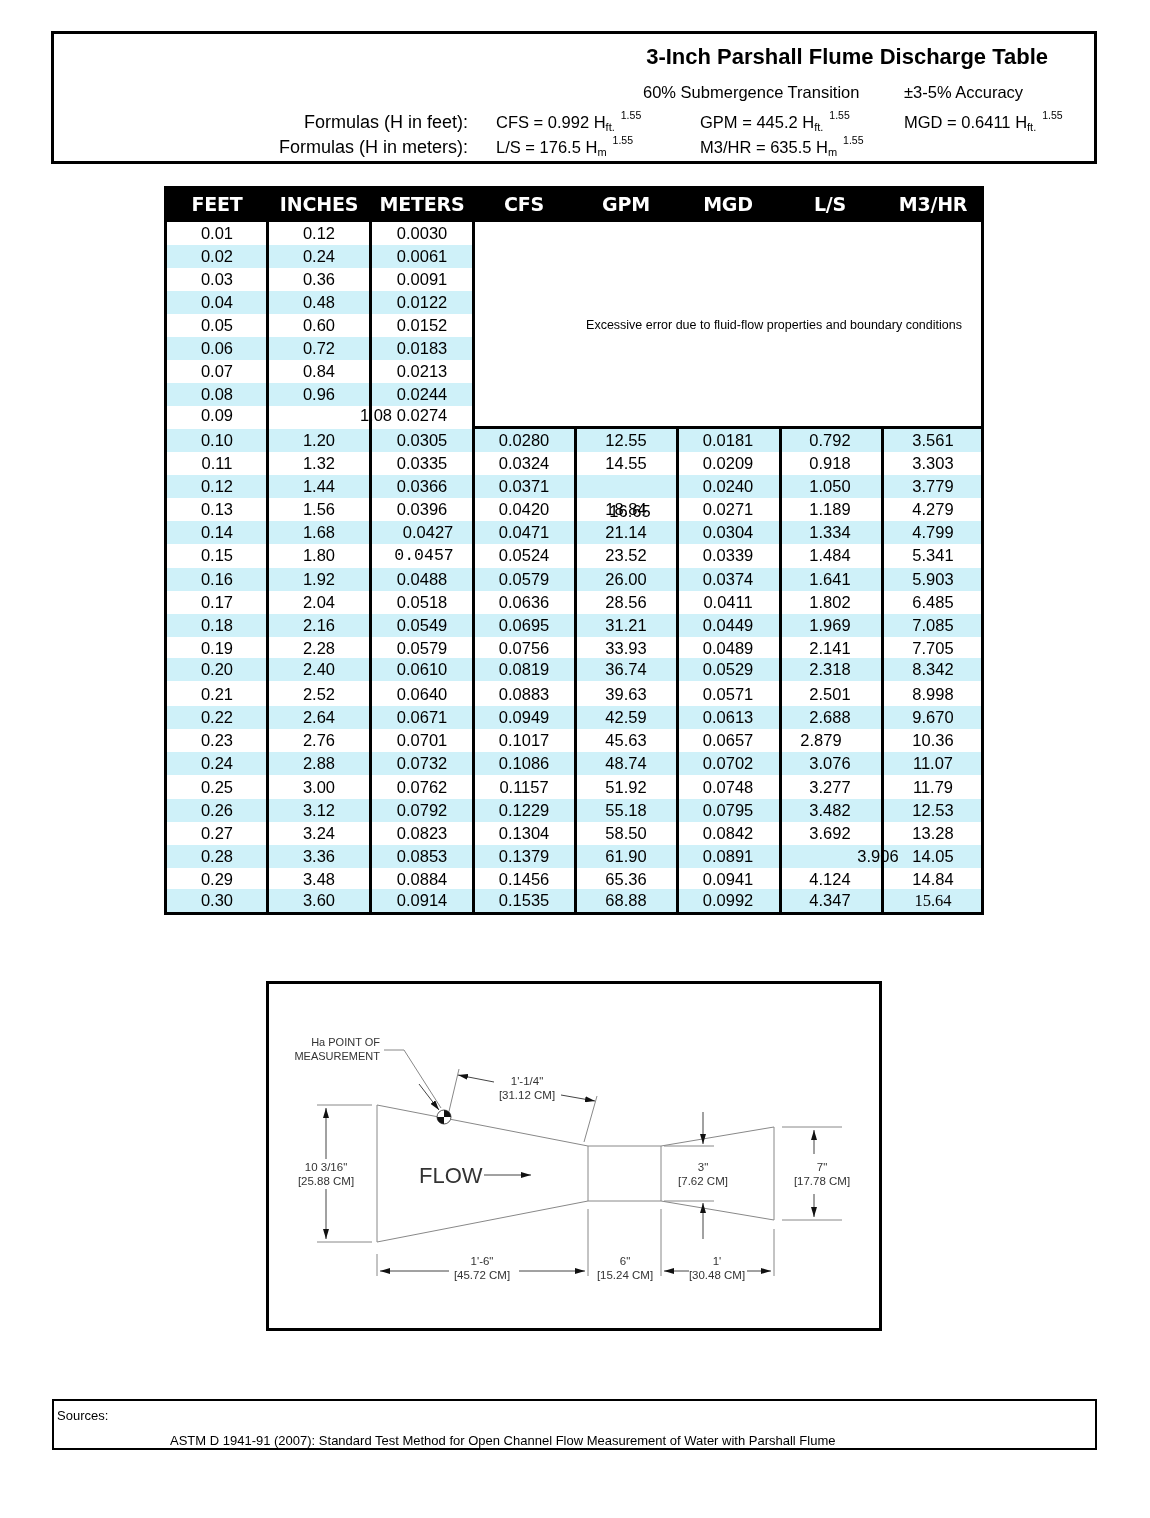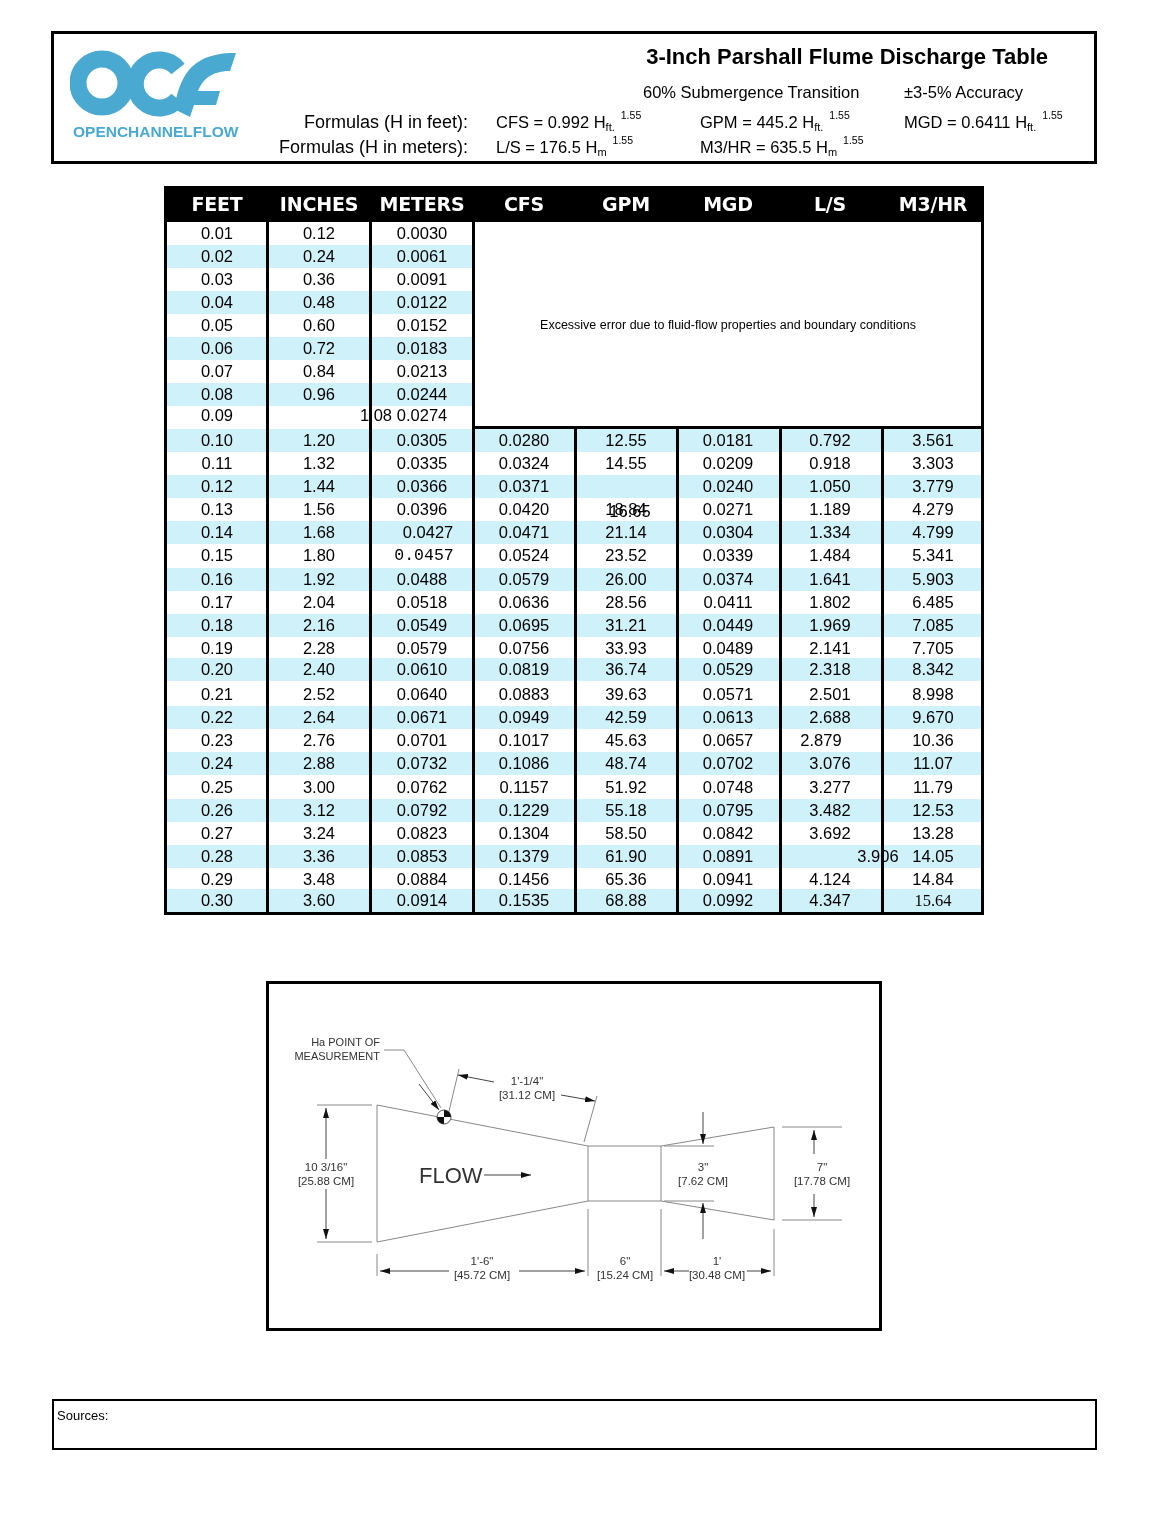--- a/index.html
+++ b/index.html
@@ -23,50 +23,39 @@
   .table-wrap { position: absolute; left: 164px; top: 186px; width: 820px; }
   .thead { position: absolute; left: 0; top: 0; width: 820px; height: 36px; background: #000; }
   .th { position: absolute; top: 0; height: 36px; line-height: 36px; color: #fff; font-weight: bold; font-size: 19px; text-align: center; letter-spacing: -0.2px; font-family: "DejaVu Sans", sans-serif; }
   .tbody { position: absolute; left: 0; top: 36px; width: 820px; }
   .row { position: absolute; left: 0; width: 820px; height: 23px; }
   .row.alt { background: #cff1f9; }
   .cell { position: absolute; top: 0; height: 23px; line-height: 23px; font-size: 16.5px; text-align: center; }
   .vline { position: absolute; background: #000; width: 3px; }
   .hline { position: absolute; background: #000; height: 3px; }
   .error-box { position: absolute; left: 308px; top: 36px; width: 512px; height: 204px; background: #fff; }
-  .error-text { position: absolute; left: 0; top: 96px; width: 100%; text-align: center; font-size: 12.5px; }
+  .error-text { position: absolute; left: 0; top: 96px; width: 100%; text-align: center; font-size: 12.5px; padding-left: 46px; }
 
   
   .diagram-box { position: absolute; left: 266px; top: 981px; width: 610px; height: 344px; border: 3px solid #000; background: #fff; }
   .diagram-box svg { position: absolute; left: 0; top: 0; }
   .dtext { font-family: "Liberation Sans", sans-serif; fill: #333; }
 
   
   .sources-box { position: absolute; left: 52px; top: 1399px; width: 1041px; height: 47px; border: 2px solid #000; }
   .sources-label { position: absolute; left: 3px; top: 7px; font-size: 13px; }
   .source-line { position: absolute; left: 116px; font-size: 13px; white-space: nowrap; }
   .source-line.one { top: 7px; }
   .source-line.two { top: 32px; }
   .underline { text-decoration: underline; }
 </style>
 </head>
 <body>
 
 <div class="header-box">
-  <div class="logo">
-    <svg width="170" height="75" viewBox="0 0 170 75">
-
-      <circle cx="32" cy="36" r="24" fill="none" stroke="#4aa9d1" stroke-width="17"></circle>
-
-      <path d="M108 22 A24 24 0 1 0 108 52" fill="none" stroke="#4aa9d1" stroke-width="17"></path>
-
-      <path d="M104 62 C110 30 120 8 160 6 L166 6 L160 24 C140 24 132 34 128 44 L150 44 L146 58 L124 58 L120 70 Z" fill="#4aa9d1"></path>
-    </svg>
-    <div class="logo-text" style="color:#4aa9d1">OPENCHANNELFLOW</div>
-  </div>
 
   <div class="title">3-Inch Parshall Flume Discharge Table</div>
   <div class="subtitle-a">60% Submergence Transition</div>
   <div class="subtitle-b">±3-5% Accuracy</div>
 
   <div class="flabel feet">Formulas (H in feet):</div>
   <div class="flabel meters">Formulas (H in meters):</div>
 
   <div class="formula" style="left:442px; top:79px;">
     <span>CFS = 0.992 H</span><span class="sub">ft.</span><span class="sup">1.55</span>
@@ -450,13 +439,14 @@
     <text class="dtext" x="213" y="295" font-size="11.5" text-anchor="middle">[45.72 CM]</text>
     <text class="dtext" x="356" y="281" font-size="11.5" text-anchor="middle">6"</text>
     <text class="dtext" x="356" y="295" font-size="11.5" text-anchor="middle">[15.24 CM]</text>
     <text class="dtext" x="448" y="281" font-size="11.5" text-anchor="middle">1'</text>
     <text class="dtext" x="448" y="295" font-size="11.5" text-anchor="middle">[30.48 CM]</text>
   </svg>
 </div>
 
 <div class="sources-box">
   <div class="sources-label">Sources:</div>
+  <div class="source-line two">ASTM D 1941-91 (2007):  Standard Test Method for Open Channel Flow Measurement of Water with Parshall Flume</div>
 </div>
 
 </body></html>

